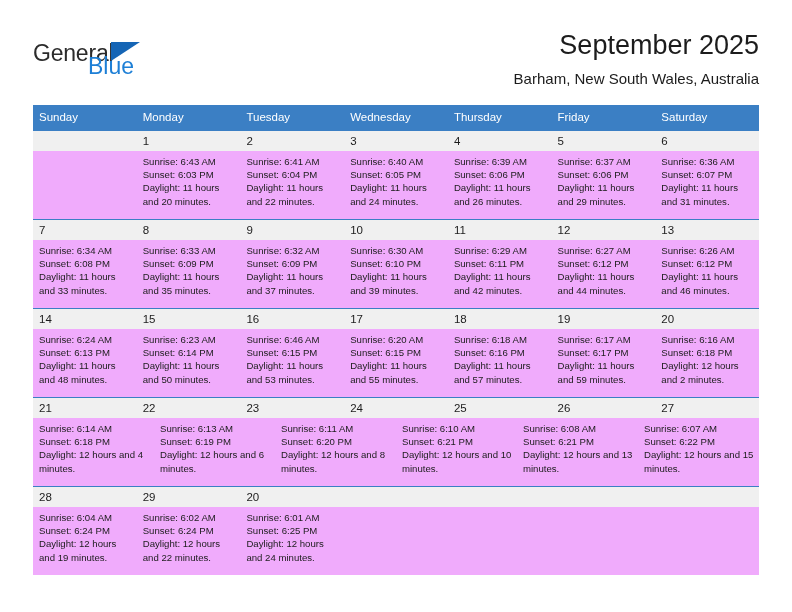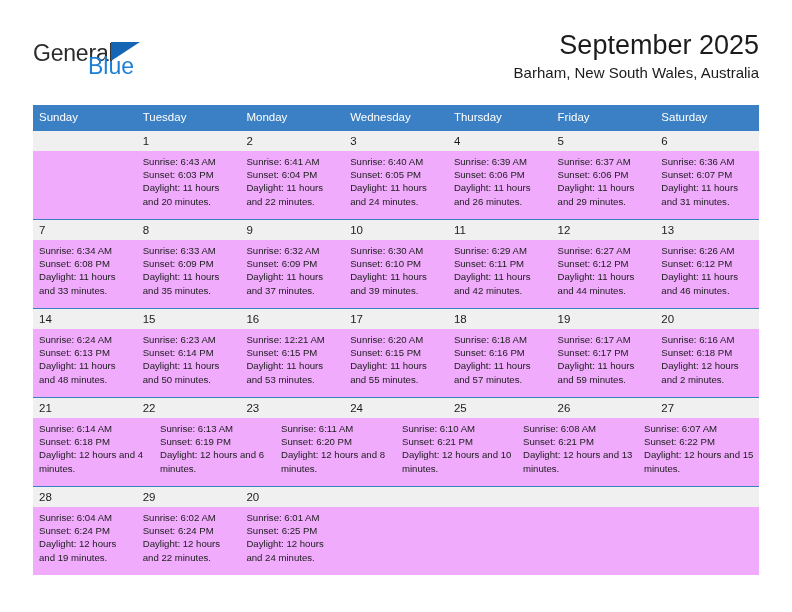--- a/index.html
+++ b/index.html
@@ -74,20 +74,21 @@
   .cal-title {
     font-size: 27px;
     color: #1c1c1c;
     line-height: 34px;
     white-space: nowrap;
   }
   .cal-subtitle {
     font-size: 15px;
     color: #1c1c1c;
     line-height: 22px;
+    margin-top: 6px;
     white-space: nowrap;
   }
 
   
   .calendar {
     position: absolute;
     left: 33px;
     top: 105px;
     width: 726px;
   }
@@ -160,22 +161,22 @@
     <div class="title-block">
       <div class="cal-title">September 2025</div>
       <div class="cal-subtitle">Barham, New South Wales, Australia</div>
     </div>
 
   </div>
 
   <div class="calendar">
     <div class="dow-row">
       <div class="dow-cell">Sunday</div>
+      <div class="dow-cell">Monday</div>
       <div class="dow-cell">Tuesday</div>
-      <div class="dow-cell">Monday</div>
       <div class="dow-cell">Wednesday</div>
       <div class="dow-cell">Thursday</div>
       <div class="dow-cell">Friday</div>
       <div class="dow-cell">Saturday</div>
     </div>
 
     <div class="week">
       <div class="week-nums">
         <div class="num-cell"></div>
         <div class="num-cell">1</div>
@@ -288,21 +289,21 @@
           <div>Sunrise: 6:24 AM</div>
           <div>Sunset: 6:13 PM</div>
           <div class="daylight-line">Daylight: 11 hours and 48 minutes.</div>
         </div>
         <div class="body-cell">
           <div>Sunrise: 6:23 AM</div>
           <div>Sunset: 6:14 PM</div>
           <div class="daylight-line">Daylight: 11 hours and 50 minutes.</div>
         </div>
         <div class="body-cell">
-          <div>Sunrise: 12:21 AM</div>
+          <div>Sunrise: 6:46 AM</div>
           <div>Sunset: 6:15 PM</div>
           <div class="daylight-line">Daylight: 11 hours and 53 minutes.</div>
         </div>
         <div class="body-cell">
           <div>Sunrise: 6:20 AM</div>
           <div>Sunset: 6:15 PM</div>
           <div class="daylight-line">Daylight: 11 hours and 55 minutes.</div>
         </div>
         <div class="body-cell">
           <div>Sunrise: 6:18 AM</div>

